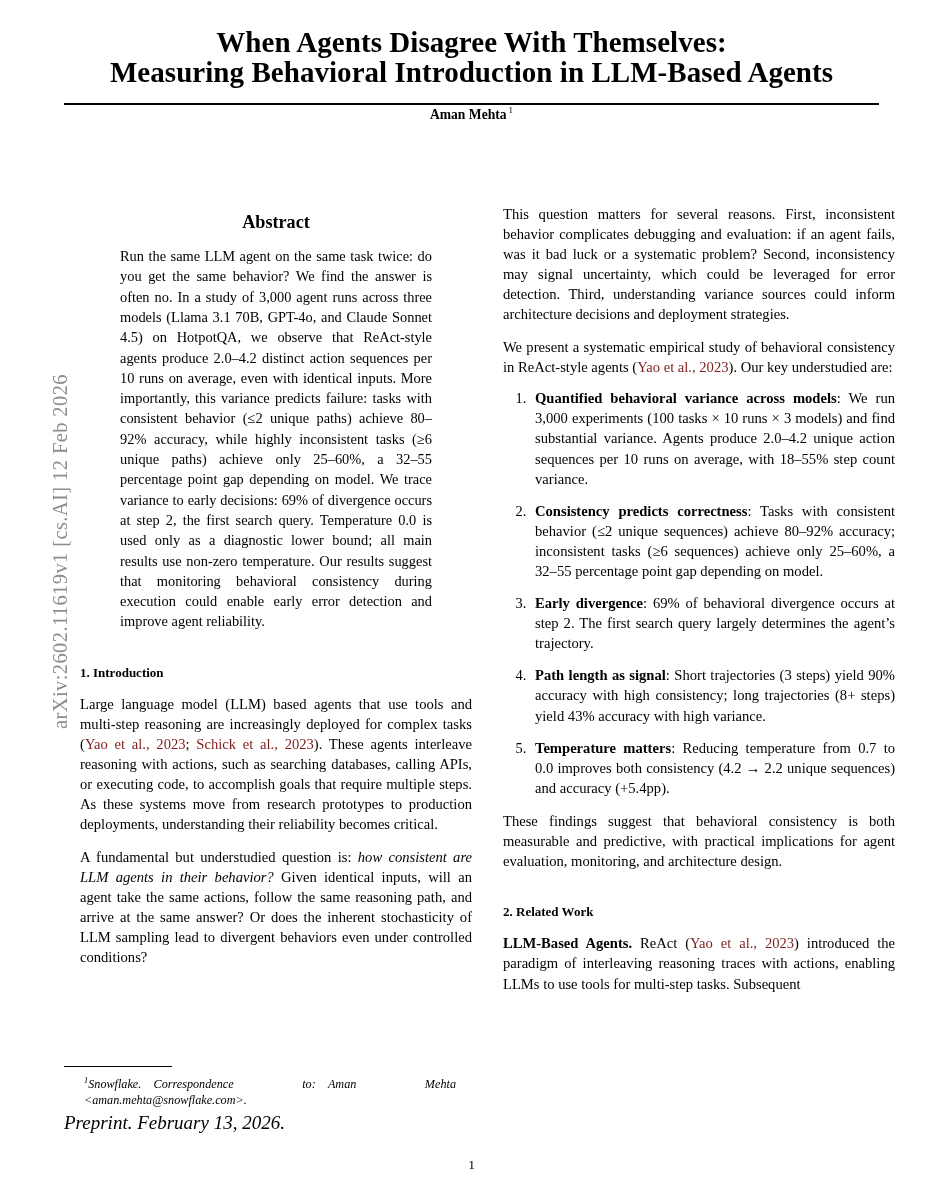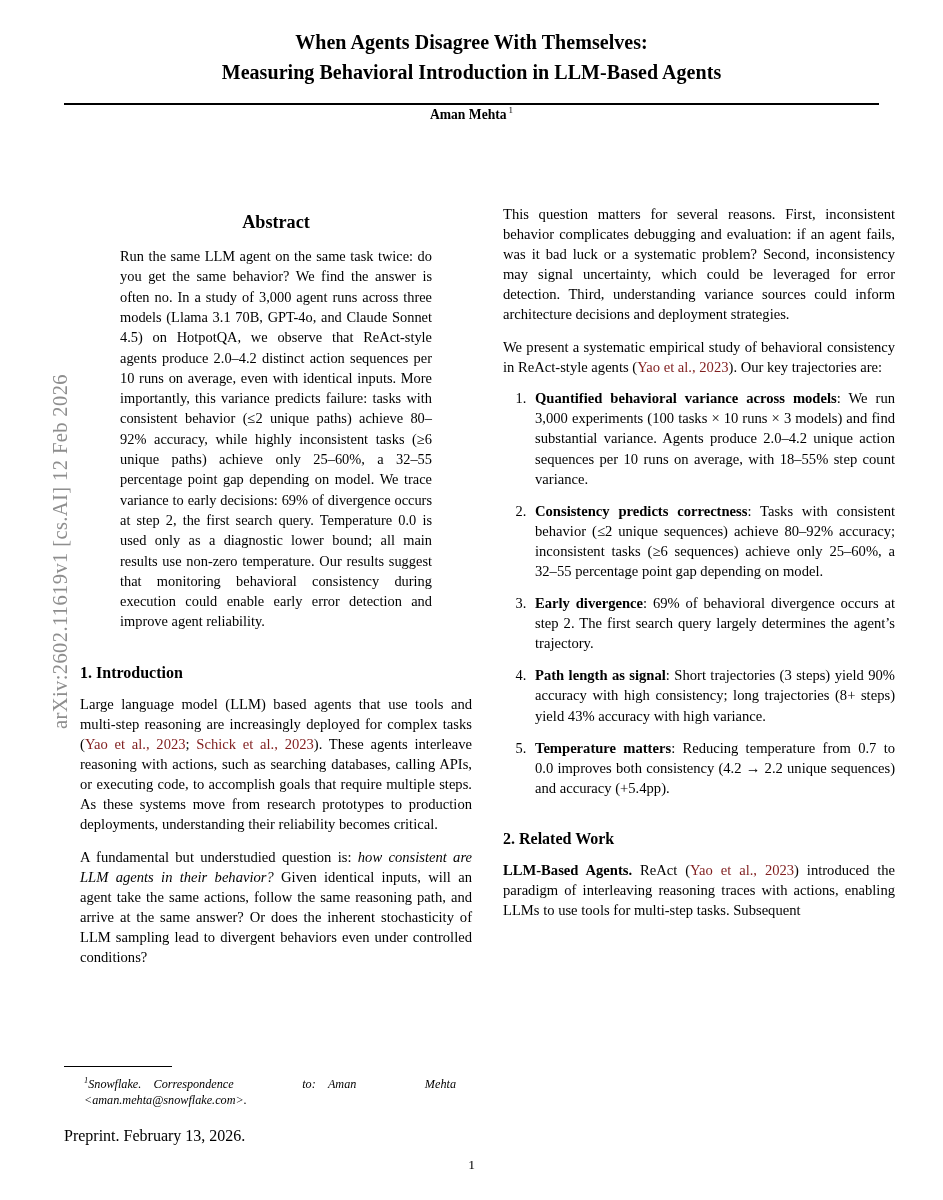--- a/index.html
+++ b/index.html
@@ -39,21 +39,21 @@
   .content {
     position: absolute;
     left: 64px;
     top: 0;
     width: 815px;
     height: 1200px;
   }
   .title {
     text-align: center;
     font-weight: bold;
-    font-size: 20px;
+    font-size: 29px;
     line-height: 30px;
     padding-top: 27px;
     letter-spacing: 0.05px;
   }
   .title .l2 { display: block; }
   .rule {
     height: 0;
     border-top: 2.4px solid #000;
     margin-top: 16px;
   }
@@ -99,21 +99,21 @@
     margin: 8px 0 14px 0;
   }
   .abstract-body {
     font-size: 14.4px;
     line-height: 20.3px;
     text-align: justify;
   }
 
   h2.section {
     font-weight: bold;
-    font-size: 16px;
+    font-size: 13px;
     margin: 31px 0 11px 0;
     text-align: left;
   }
   p.para {
     margin: 0 0 12.5px 0;
   }
   p.para.tight { margin-bottom: 11px; }
 
   .cite { color: #7f1d1d; }
   .ital { font-style: italic; }
@@ -148,22 +148,23 @@
     font-size: 12.2px;
     line-height: 16px;
     text-align: justify;
   }
   .footnote sup {
     font-size: 8.4px;
     vertical-align: super;
   }
   .fn-indent { padding-left: 20px; font-style: italic; }
   .preprint {
-    font-size: 16px;
-    margin-top: 19px;
+    font-style: italic;
+    font-size: 19px;
+    margin-top: 4px;
   }
 
   .pagenum {
     position: absolute;
     left: 0;
     top: 1157px;
     width: 815px;
     text-align: center;
     font-size: 13.5px;
   }
@@ -202,30 +203,31 @@
         <p class="para"><span>Large language model (LLM) based agents that use tools and multi-step reasoning are increasingly deployed for complex tasks (</span><span class="cite">Yao et al., 2023</span><span>; </span><span class="cite">Schick et al., 2023</span><span>). These agents interleave reasoning with actions, such as searching databases, calling APIs, or executing code, to accomplish goals that require multiple steps. As these systems move from research prototypes to production deployments, understanding their reliability becomes critical.</span></p>
 
         <p class="para"><span>A fundamental but understudied question is: </span><span class="ital">how consistent are LLM agents in their behavior?</span><span> Given identical inputs, will an agent take the same actions, follow the same reasoning path, and arrive at the same answer? Or does the inherent stochasticity of LLM sampling lead to divergent behaviors even under controlled conditions?</span></p>
 
       </div>
 
       <div class="col col-right">
 
         <p class="para">This question matters for several reasons. First, inconsistent behavior complicates debugging and evaluation: if an agent fails, was it bad luck or a systematic problem? Second, inconsistency may signal uncertainty, which could be leveraged for error detection. Third, understanding variance sources could inform architecture decisions and deployment strategies.</p>
 
-        <p class="para tight"><span>We present a systematic empirical study of behavioral consistency in ReAct-style agents (</span><span class="cite">Yao et al., 2023</span><span>). Our key trajectories are:</span></p>
+        <p class="para tight"><span>We present a systematic empirical study of behavioral consistency in ReAct-style agents (</span><span class="cite">Yao et al., 2023</span><span>). Our key understudied are:</span></p>
 
         <ol class="contribs">
           <li><span class="bold">Quantified behavioral variance across models</span><span>: We run 3,000 experiments (100 tasks × 10 runs × 3 models) and find substantial variance. Agents produce 2.0–4.2 unique action sequences per 10 runs on average, with 18–55% step count variance.</span></li>
           <li><span class="bold">Consistency predicts correctness</span><span>: Tasks with consistent behavior (≤2 unique sequences) achieve 80–92% accuracy; inconsistent tasks (≥6 sequences) achieve only 25–60%, a 32–55 percentage point gap depending on model.</span></li>
           <li><span class="bold">Early divergence</span><span>: 69% of behavioral divergence occurs at step 2. The first search query largely determines the agent’s trajectory.</span></li>
           <li><span class="bold">Path length as signal</span><span>: Short trajectories (3 steps) yield 90% accuracy with high consistency; long trajectories (8+ steps) yield 43% accuracy with high variance.</span></li>
           <li><span class="bold">Temperature matters</span><span>: Reducing temperature from 0.7 to 0.0 improves both consistency (4.2 → 2.2 unique sequences) and accuracy (+5.4pp).</span></li>
         </ol>
 
+        <p class="para">These findings suggest that behavioral consistency is both measurable and predictive, with practical implications for agent evaluation, monitoring, and architecture design.</p>
 
         <h2 class="section">2. Related Work</h2>
 
         <p class="para"><span class="bold">LLM-Based Agents.</span><span> ReAct (</span><span class="cite">Yao et al., 2023</span><span>) introduced the paradigm of interleaving reasoning traces with actions, enabling LLMs to use tools for multi-step tasks. Subsequent</span></p>
 
       </div>
     </div>
 
     <div class="footnote-area">
       <div class="fn-rule"></div>

